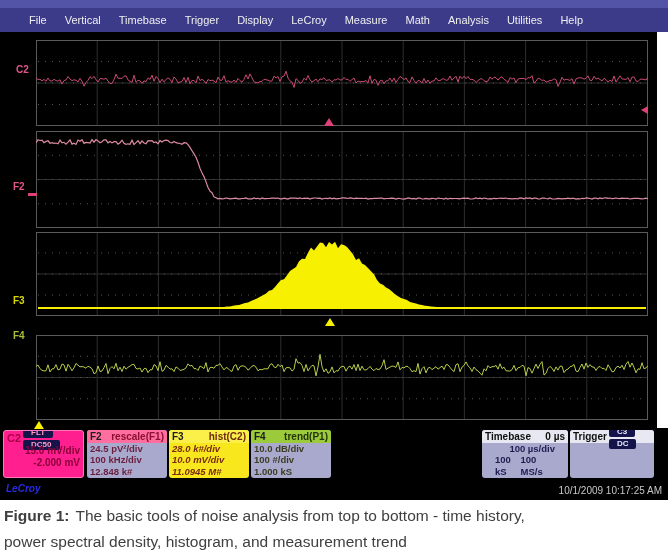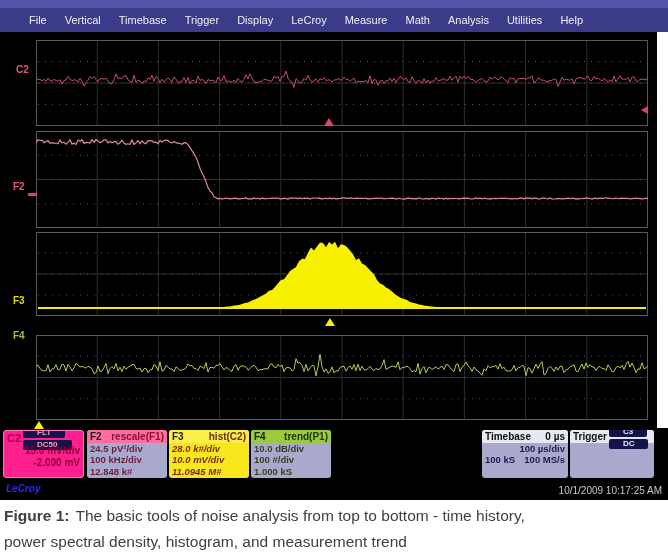--- a/index.html
+++ b/index.html
@@ -25,21 +25,21 @@
 
   #white-strip { position:absolute; left:657px; top:32px; width:11px; height:396px; background:#ffffff; }
 
   
   .desc-box { position:absolute; top:430px; height:48px; border-radius:3px; overflow:hidden;
               font-size:9.5px; font-weight:bold; }
   .desc-head { height:13px; display:flex; justify-content:space-between; align-items:center;
                padding:0 3px; font-size:10px; }
   .desc-body { padding:0 3px; line-height:11.3px; }
   .badge { display:inline-block; background:#14144a; border-radius:2px; font-size:8px;
-           padding:0 14px; margin-left:2px; line-height:10px; }
+           padding:0 8px; margin-left:2px; line-height:10px; }
 
   #c2-box   { left:3px;   width:81px; background:#ff1f8f; border:1px solid #ff77bb; }
   #c2-head  { height:14px; display:flex; justify-content:space-between; align-items:center; padding:0 3px; }
   #c2-id    { color:#a80046; font-size:11px; font-weight:bold; }
   #c2-box .badge { color:#ff9ac4; }
   #c2-body  { text-align:right; padding:0 3px; color:#8b0038; line-height:12px; font-size:10px; }
 
   #f2-box   { left:87px;  width:80px; background:#a9a9cd; }
   #f2-head  { background:#ff6e9e; }
   #f2-id    { color:#1d1d1d; }
@@ -54,21 +54,21 @@
 
   #f4-box   { left:251px; width:80px; background:#a9a9cd; }
   #f4-head  { background:#9bcb3b; }
   #f4-id    { color:#1d1d1d; }
   #f4-func  { color:#233409; }
   #f4-body  { color:#3c3c22; }
 
   #tb-box   { left:482px; width:86px; background:#a9a9cd; }
   #tb-head  { background:#e8e8f2; color:#101010; }
   #tb-body  { color:#1d1d52; }
-  .tb-row   { display:flex; justify-content:space-between; padding:0 3px; line-height:11.3px; }
+  .tb-row   { display:flex; justify-content:space-between; padding:0 13px; line-height:11.3px; }
 
   #trg-box  { left:570px; width:84px; background:#a9a9cd; }
   #trg-head { background:#e8e8f2; color:#101010; }
   #trg-box .badge { color:#e8e8ff; }
   #trg-body { color:#1d1d52; }
 
   
   #logo { position:absolute; left:6px; top:483px; color:#2a2ae6; font-size:10px;
           font-weight:bold; font-style:italic; }
   #timestamp { position:absolute; right:6px; top:485px; color:#c8c8c8; font-size:10px; }

